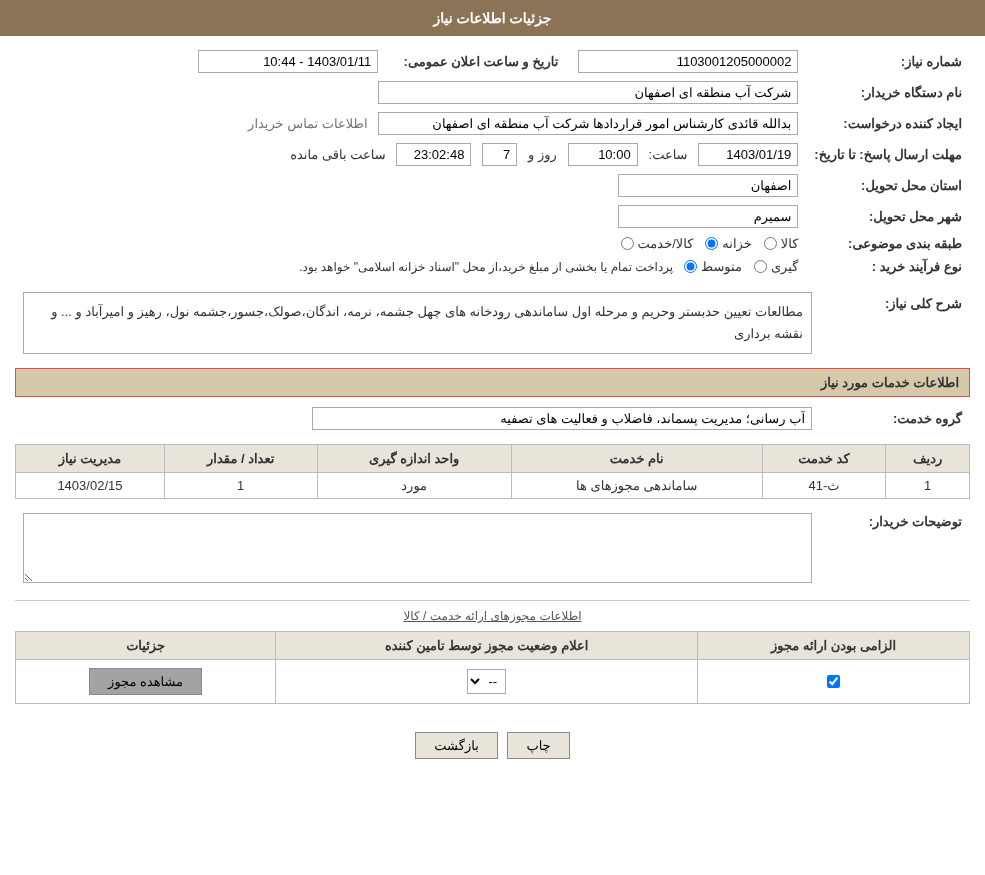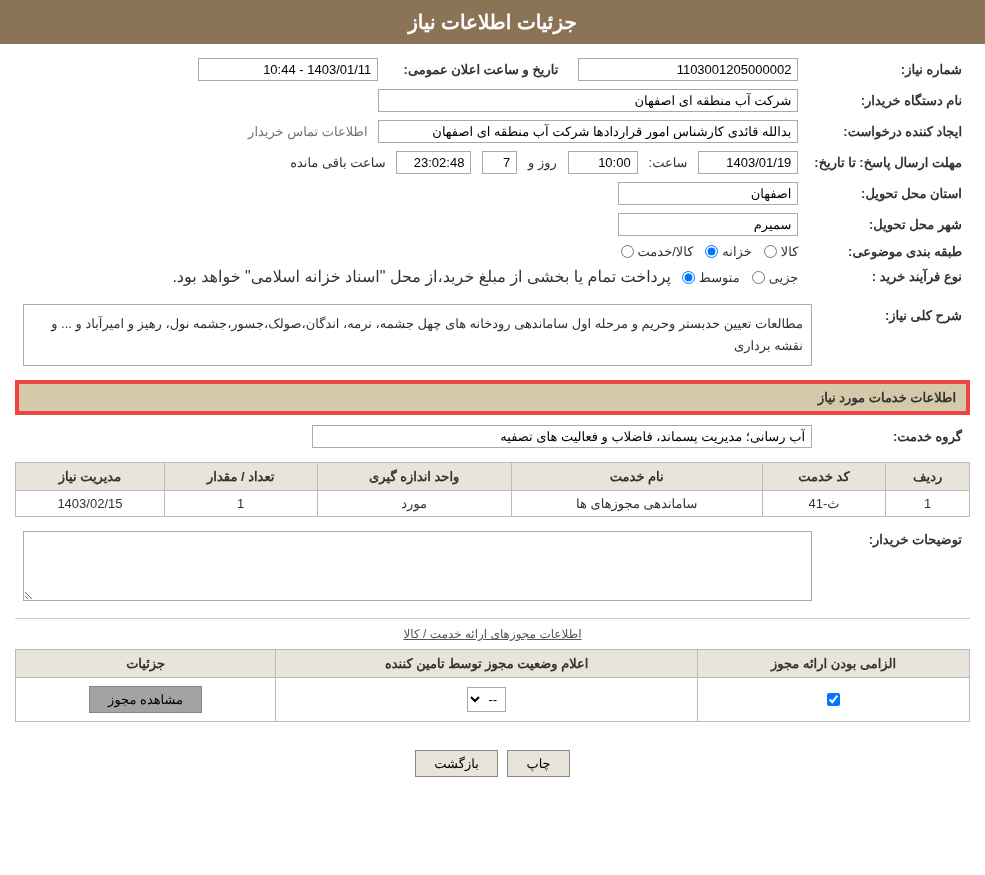--- a/index.html
+++ b/index.html
@@ -14,21 +14,21 @@
       max-width: 985px;
       margin: 0 auto;
       background: #fff;
       min-height: 875px;
     }
     .header-bar {
       background: #8B7355;
       color: #fff;
       text-align: center;
       padding: 10px 15px;
-      font-size: 20px;
+      font-size: 14px;
       font-weight: bold;
     }
     .main-content {
       padding: 10px 15px;
     }
     .info-table {
       width: 100%;
       border-collapse: collapse;
       margin-bottom: 10px;
     }
@@ -59,21 +59,21 @@
     }
     .link-text {
       color: #737373;
       text-decoration: none;
     }
     .watermark-area {
       position: relative;
     }
     .section-header {
       background: #d4c9a8;
-      border: 4px solid #ef4444;
+      border: 1px solid #ef4444;
       padding: 6px 10px;
       font-weight: bold;
       color: #333;
       margin-top: 10px;
       margin-bottom: 6px;
     }
     .data-table {
       width: 100%;
       border-collapse: collapse;
       margin-bottom: 10px;
@@ -279,30 +279,30 @@
             </div>
           </div>
         </td>
       </tr>
 
       <tr>
         <td class="label-cell">نوع فرآیند خرید :</td>
         <td colspan="3">
           <div class="radio-group">
             <div class="radio-item">
-              <span>جزیی</span>
+              <span>گیری</span>
               <input type="radio" name="farayand" style="">
             </div>
             <div class="radio-item">
               <span>متوسط</span>
               <input type="radio" name="farayand" checked="" style="">
             </div>
           </div>
           &nbsp;
-          <span style="color:#333; font-size:16px;">پرداخت تمام یا بخشی از مبلغ خرید،از محل "اسناد خزانه اسلامی" خواهد بود.</span>
+          <span style="color:#333; font-size:12px;">پرداخت تمام یا بخشی از مبلغ خرید،از محل "اسناد خزانه اسلامی" خواهد بود.</span>
         </td>
       </tr>
     </tbody>
       </table>
 
     <table class="info-table">
       <tbody>
           <tr>
         <td class="label-cell" style="width:150px; vertical-align:top; padding-top:8px;">شرح کلی نیاز:</td>
         <td>

